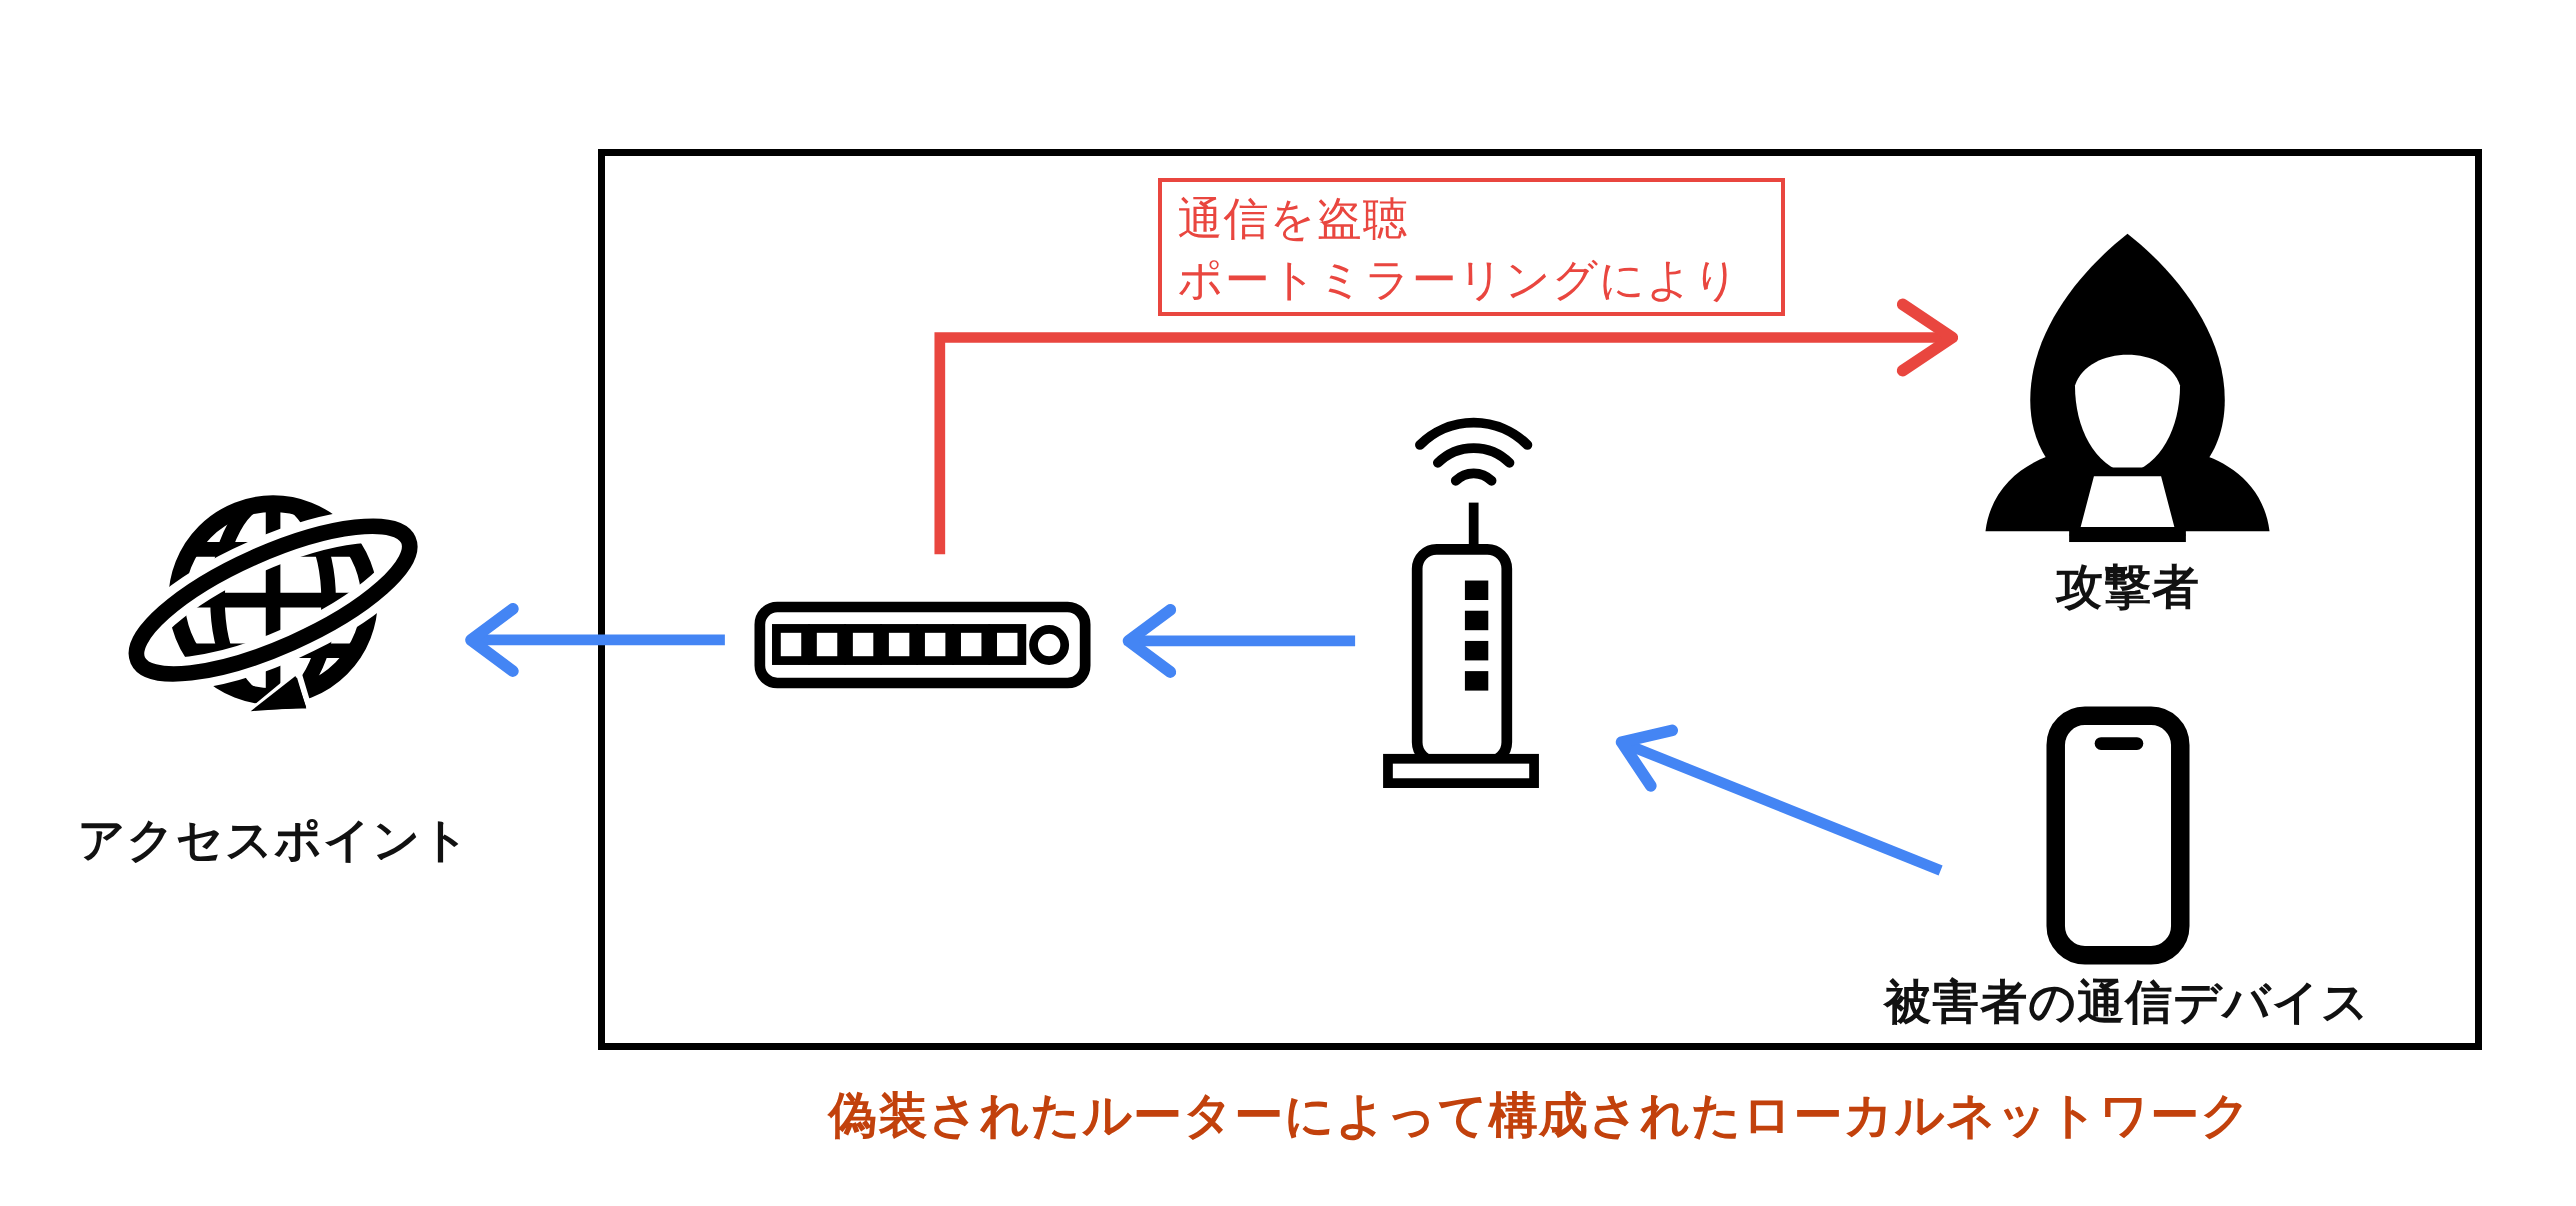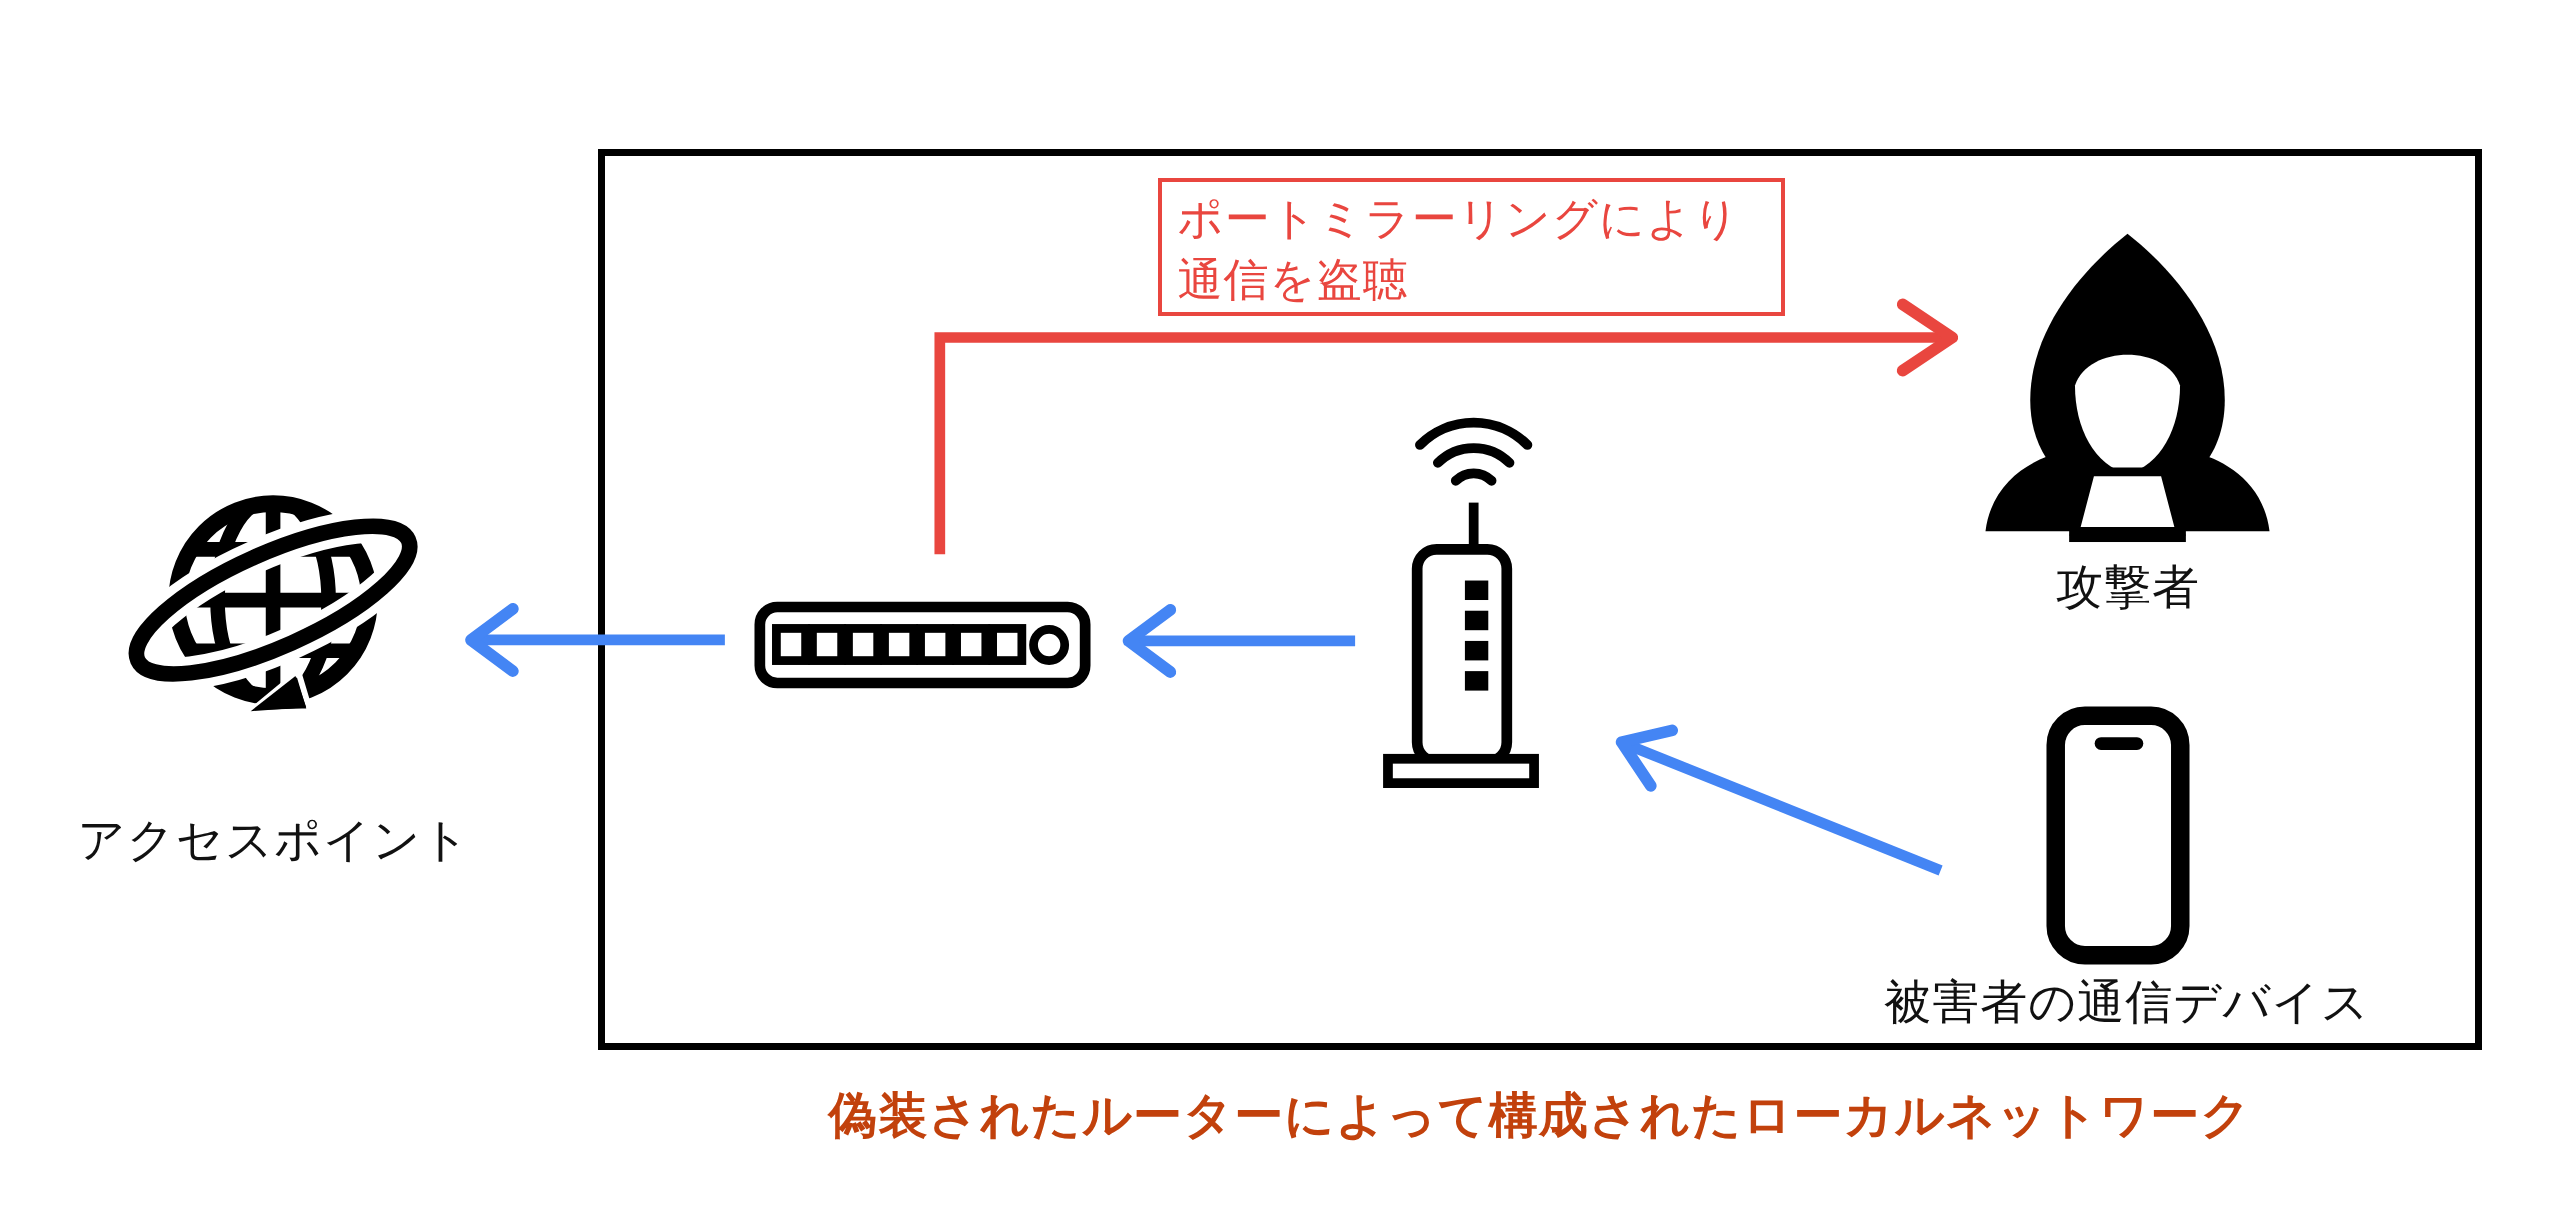--- a/index.html
+++ b/index.html
@@ -1,20 +1,20 @@
 <!DOCTYPE html>
 <html style="--red: #e9463f;"><head>
 <meta charset="utf-8">
 <style>
   html,body{margin:0;padding:0;background:#ffffff;}
   body{font-family:"Liberation Sans","DejaVu Sans",sans-serif;}
   #stage{position:relative;width:2576px;height:1206px;background:#ffffff;overflow:hidden;}
   .abs{position:absolute;}
   .label{position:absolute;transform:translateX(-50%);white-space:nowrap;color:#111;
-         font-weight:400;letter-spacing:1px;}
+         font-weight:700;letter-spacing:1px;}
   .lbl-48{font-size:47px;}
   .lbl-46{font-size:45px;}
   #network-box{position:absolute;left:598px;top:149px;width:1884px;height:901px;
                border:7.8px solid #000;box-sizing:border-box;background:transparent;}
   #annotation-box{position:absolute;left:1158px;top:178px;width:627px;height:138px;
                   box-sizing:border-box;border:4.9px solid var(--red);
                   padding:5.8px 15.6px 0 15.6px;}
   #annotation-box .ann-line{display:block;font-size:45px;line-height:61px;color:var(--red);
                   letter-spacing:1px;white-space:nowrap;}
   #caption{position:absolute;left:1540px;top:1083px;transform:translateX(-50%);
@@ -91,22 +91,22 @@
   </svg>
   <div class="label lbl-48" style="left:2128px;top:556px;">攻撃者</div>
 
   <svg class="abs" style="left:2046px;top:706px;" width="144" height="259" viewBox="0 0 148 266" aria-hidden="true">
     <rect x="10" y="10" width="128" height="246" rx="30" fill="#fff" stroke="#000" stroke-width="19"></rect>
     <rect x="50" y="32" width="50" height="13" rx="6.5" fill="#000"></rect>
   </svg>
   <div class="label lbl-48" style="left:2127px;top:971px;">被害者の通信デバイス</div>
 
   <div id="annotation-box">
+    <span class="ann-line">通信を盗聴</span>
     <span class="ann-line">ポートミラーリングにより</span>
-    <span class="ann-line">通信を盗聴</span>
   </div>
 
   <svg class="abs" style="left:0;top:0;" width="2576" height="1206" viewBox="0 0 2648 1240" aria-hidden="true">
 
     <g>
       <polyline points="966,570 966,347 2002,347" fill="none" stroke="#e9463f" stroke-width="11"></polyline>
       <path d="M1956 313 L2007 347 L1956 381" fill="none" stroke="#e9463f" stroke-width="12" stroke-linecap="round" stroke-linejoin="round"></path>
     </g>
 
     <g>

